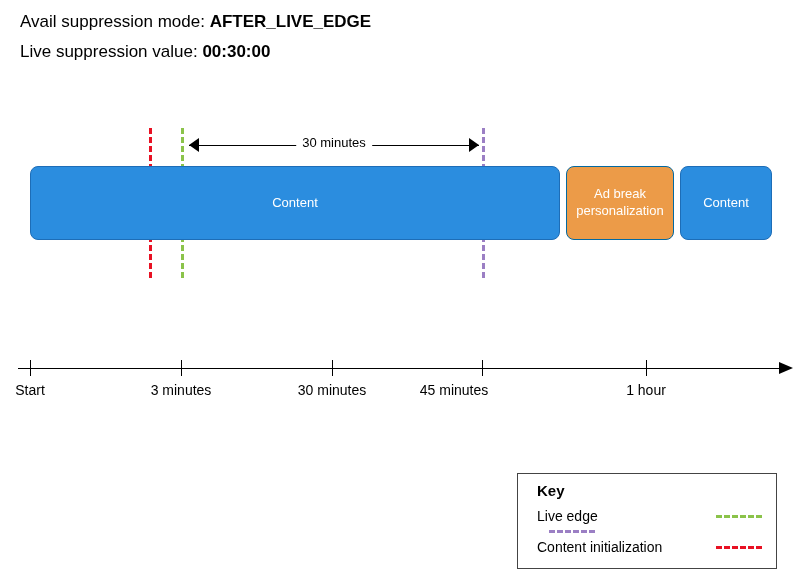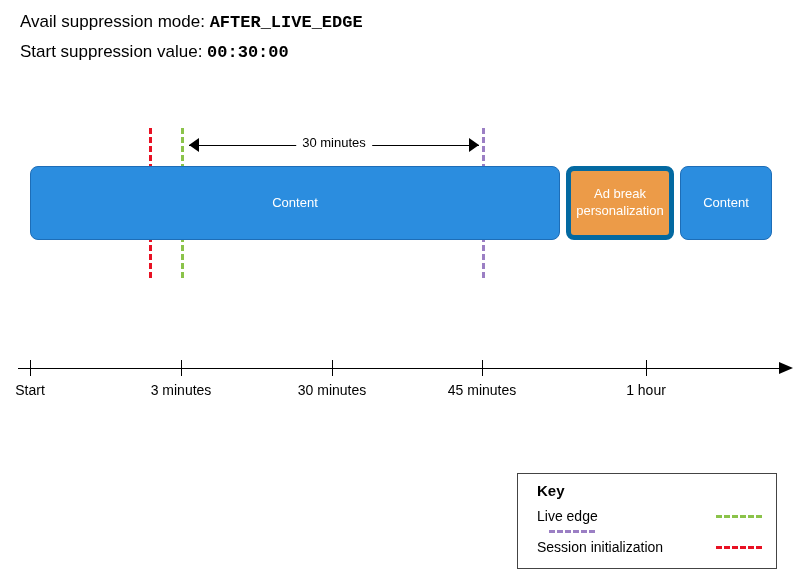--- a/index.html
+++ b/index.html
@@ -1,24 +1,24 @@
 <!DOCTYPE html>
 <html><head>
 <meta charset="utf-8">
 <style>
   * { box-sizing: border-box; margin: 0; padding: 0; }
   body { font-family: "Segoe UI", Arial, sans-serif; font-size: 14px; color: #000; width: 803px; height: 587px; position: relative; background: #fff; }
   .header { padding: 12px 20px; font-size: 17px; }
   .header .row { margin-bottom: 10px; }
-  .mono { font-family: Liberation Mono, monospace; font-weight: bold; }
+  .mono { font-family: Liberation Sans, sans-serif; font-weight: bold; }
   .diagram { position: absolute; left: 0; top: 88px; width: 803px; height: 300px; }
   .blocks { position: absolute; left: 30px; top: 78px; height: 74px; width: 745px; }
   .block { position: absolute; top: 0; height: 74px; border-radius: 8px; display: flex; align-items: center; justify-content: center; color: #fff; font-size: 13px; text-align: center; line-height: 1.3; }
   .b1 { background: #2b8ddf; border: 1px solid #1d6db7; }
-  .b2 { background: #ec9b48; border: 5px solid #0369a1; }
+  .b2 { background: #ec9b48; border: 1px solid #0369a1; }
   .vline { position: absolute; top: 40px; height: 150px; width: 0; border-left-width: 3px; border-left-style: dashed; }
   .red { border-left-color: #e81123; }
   .green { border-left-color: #8bc34a; }
   .purple { border-left-color: #9b7fc4; }
   .arrow-span { position: absolute; top: 50px; height: 16px; }
   .arrow-span .line { position: absolute; top: 7px; left: 0; right: 0; height: 1px; background: #000; }
   .arrow-span .lh, .arrow-span .rh { position: absolute; top: 0; width: 0; height: 0; border-top: 7px solid transparent; border-bottom: 7px solid transparent; }
   .arrow-span .lh { left: 0; border-right: 10px solid #000; }
   .arrow-span .rh { right: 0; border-left: 10px solid #000; }
   .arrow-span .lbl { position: absolute; left: 50%; transform: translateX(-50%); top: -3px; background: #fff; padding: 0 6px; font-size: 13px; }
@@ -36,21 +36,21 @@
   .sw-red { border-top-color: #e81123; }
 </style>
 </head>
 <body>
 
 <div class="header">
   <div class="row">
     <span>Avail suppression mode: </span><span class="mono">AFTER_LIVE_EDGE</span>
   </div>
   <div class="row">
-    <span>Start suppression value: </span><span class="mono">00:30:00</span>
+    <span>Live suppression value: </span><span class="mono">00:30:00</span>
   </div>
 </div>
 
 <div class="diagram">
 
   <div class="vline red" style="left:149px"></div>
   <div class="vline green" style="left:181px"></div>
   <div class="vline purple" style="left:482px"></div>
 
   <div class="arrow-span" style="left:189px; width:290px">
@@ -71,31 +71,31 @@
     <div class="main"></div>
     <div class="ah"></div>
     <div class="tick" style="left:12px"></div>
     <div class="tick" style="left:163px"></div>
     <div class="tick" style="left:314px"></div>
     <div class="tick" style="left:464px"></div>
     <div class="tick" style="left:628px"></div>
     <div class="ticklbl" style="left:12px">Start</div>
     <div class="ticklbl" style="left:163px">3 minutes</div>
     <div class="ticklbl" style="left:314px">30 minutes</div>
-    <div class="ticklbl" style="left:464px">45 minutes</div>
+    <div class="ticklbl" style="left:436px">45 minutes</div>
     <div class="ticklbl" style="left:628px">1 hour</div>
   </div>
 </div>
 
 <div class="legend">
   <div class="title">Key</div>
   <div class="row">
     <span>Live edge</span>
     <span class="swatch sw-green"></span>
   </div>
   <div class="row">
     <span class="swatch sw-purple"></span>
   </div>
   <div class="row">
-    <span>Session initialization</span>
+    <span>Content initialization</span>
     <span class="swatch sw-red"></span>
   </div>
 </div>
 
 </body></html>

